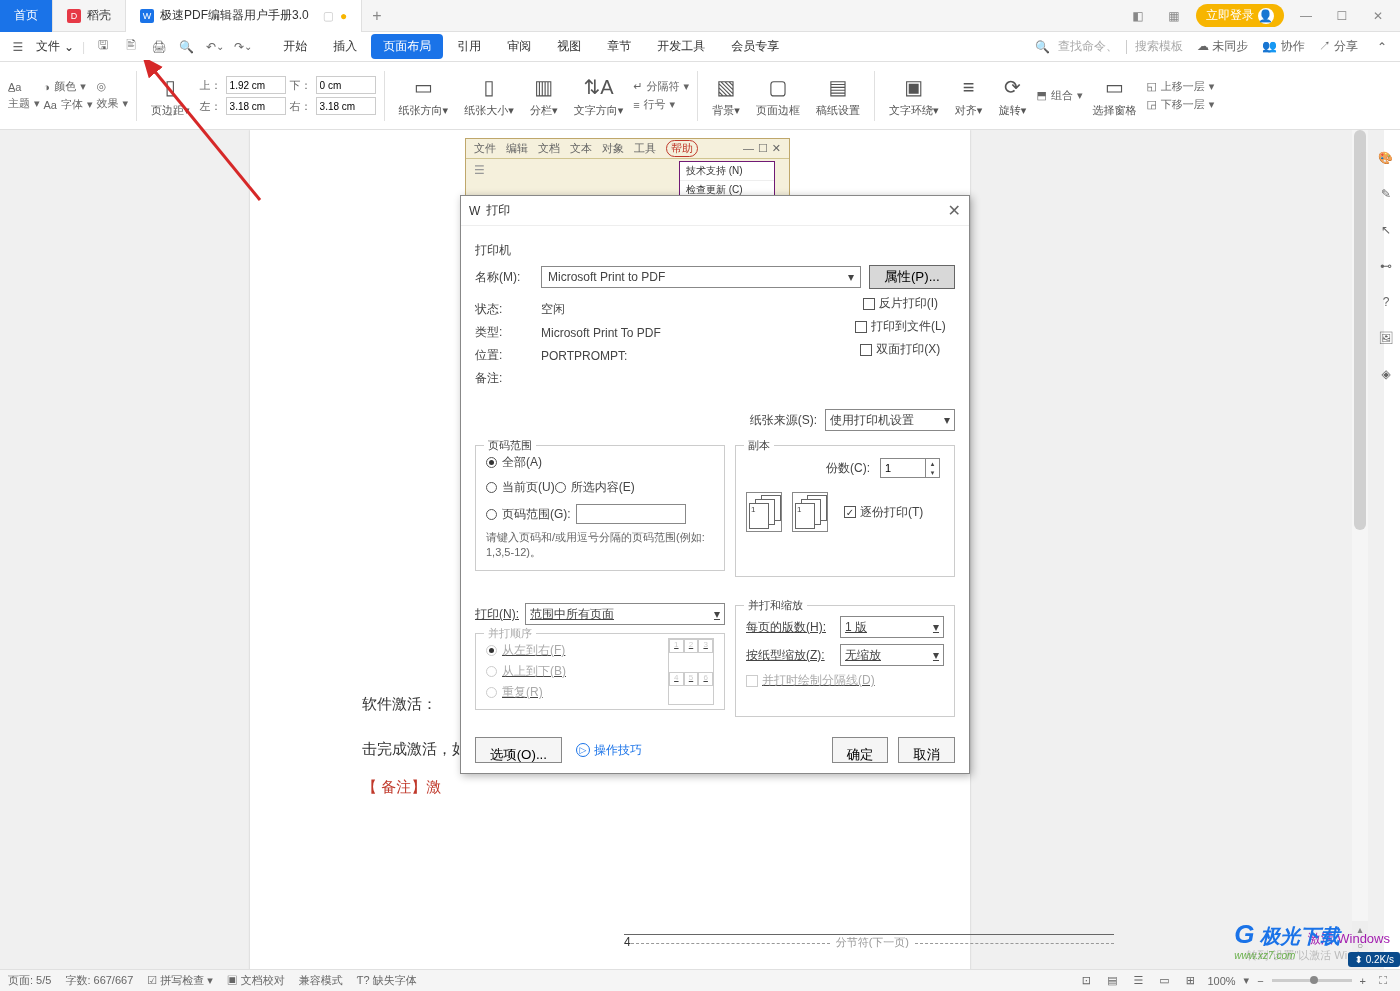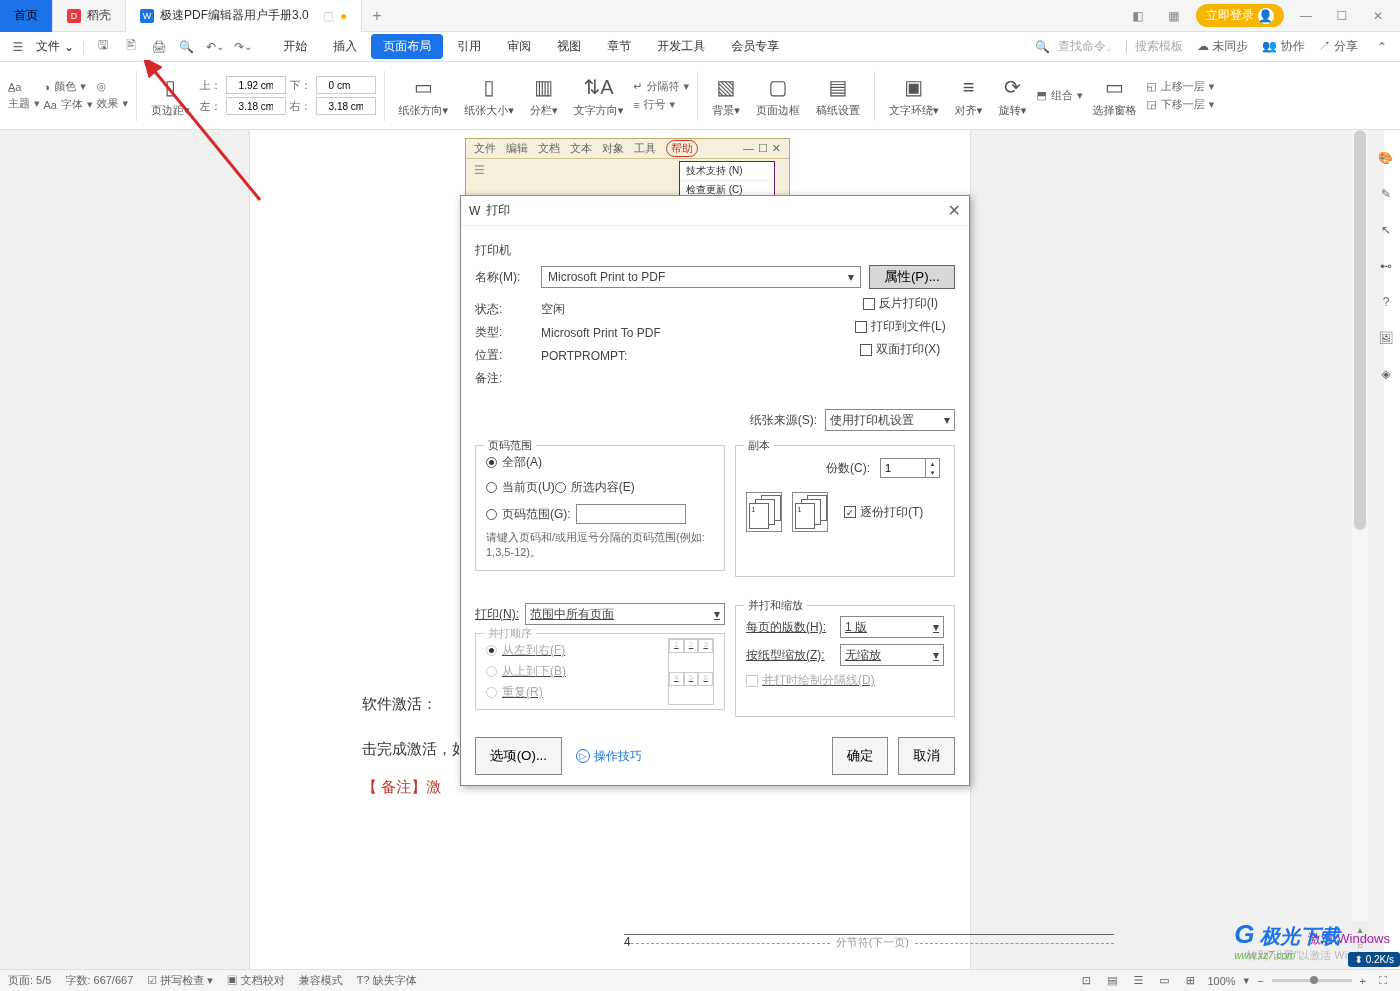--- a/index.html
+++ b/index.html
@@ -1,21 +1,21 @@
 <!DOCTYPE html>
 <html><head>
 <meta charset="utf-8">
 <style>
 * { margin: 0; padding: 0; box-sizing: border-box; font-family: "Microsoft YaHei", "Segoe UI", sans-serif; }
 body { background: #fff; width: 1400px; height: 991px; overflow: hidden; position: relative; font-size: 12px; color: #333; }
 
 
 .titlebar { height: 32px; display: flex; align-items: center; background: #f5f5f5; border-bottom: 1px solid #e0e0e0; }
 .tab { height: 32px; display: flex; align-items: center; padding: 0 14px; gap: 6px; border-right: 1px solid #e0e0e0; cursor: pointer; }
-.tab.home { background: #1a73e8; color: #000000; }
+.tab.home { background: #1a73e8; color: #ffffff; }
 .tab.doc { background: #fff; }
 .tab .w-icon { width: 14px; height: 14px; background: #1a73e8; color: #fff; display: inline-flex; align-items: center; justify-content: center; font-size: 9px; border-radius: 2px; }
 .tab .dk-icon { width: 14px; height: 14px; background: #e63946; color: #fff; display: inline-flex; align-items: center; justify-content: center; font-size: 9px; border-radius: 2px; }
 .tab-close { color: #999; font-size: 12px; }
 .tab-add { padding: 0 10px; color: #888; font-size: 16px; cursor: pointer; }
 .title-right { margin-left: auto; display: flex; align-items: center; gap: 8px; padding-right: 8px; }
 .win-btn { width: 28px; height: 28px; display: inline-flex; align-items: center; justify-content: center; color: #888; cursor: pointer; }
 .login-btn { background: #f7b500; color: #fff; padding: 3px 10px; border-radius: 12px; display: flex; align-items: center; gap: 4px; font-size: 12px; }
 .login-avatar { width: 16px; height: 16px; background: #fff; border-radius: 50%; display: inline-flex; align-items: center; justify-content: center; color: #f7b500; }
 
@@ -32,21 +32,21 @@
 .search-divider { width: 1px; height: 14px; background: #ccc; }
 
 
 .ribbon { height: 68px; display: flex; align-items: center; border-bottom: 1px solid #e0e0e0; padding: 0 8px; gap: 4px; }
 .ribbon-group { display: flex; flex-direction: column; align-items: center; padding: 0 6px; gap: 2px; }
 .ribbon-sep { width: 1px; height: 50px; background: #e0e0e0; margin: 0 4px; }
 .ribbon-stack { display: flex; flex-direction: column; gap: 3px; font-size: 11px; color: #666; }
 .ribbon-row { display: flex; align-items: center; gap: 4px; }
 .ribbon-big-icon { width: 28px; height: 28px; display: inline-flex; align-items: center; justify-content: center; color: #555; font-size: 20px; }
 .ribbon-label { font-size: 11px; color: #555; white-space: nowrap; }
-.spinner-input { width: 60px; height: 18px; border: 1px solid #ccc; font-size: 10px; padding: 0 12px; }
+.spinner-input { width: 60px; height: 18px; border: 1px solid #ccc; font-size: 10px; padding: 0 3px; }
 
 
 .doc-area { position: absolute; top: 130px; left: 0; right: 16px; bottom: 22px; background: #f0f0f0; overflow: hidden; }
 .paper { position: absolute; left: 250px; top: 0; width: 720px; height: 880px; background: #fff; box-shadow: 0 0 2px rgba(0,0,0,0.2); }
 .embedded-img { position: absolute; left: 215px; top: 8px; width: 325px; height: 60px; border: 1px solid #bfa76b; background: #f5f0dc; }
 .embedded-toolbar { height: 20px; display: flex; align-items: center; gap: 10px; padding: 0 8px; font-size: 11px; color: #666; border-bottom: 1px solid #d0c490; }
 .embedded-help { border: 1px solid #c0392b; border-radius: 10px; padding: 0 4px; color: #c0392b; }
 .embedded-winbtns { margin-left: auto; display: flex; gap: 4px; }
 .embedded-sub { position: absolute; right: 14px; top: 22px; width: 96px; background: #fff; border: 1px solid #701a75; font-size: 10px; }
 .embedded-sub div { padding: 2px 6px; }
@@ -107,21 +107,21 @@
 .copies-illust .pg.p2 { left: 8px; top: 6px; }
 .copies-illust .pg.p3 { left: 14px; top: 2px; }
 .label-r { margin-left: 6px; }
 .dlg-input-row { display: flex; align-items: center; gap: 6px; margin: 6px 0; }
 .dlg-select { height: 22px; border: 1px solid #888; padding: 0 4px; flex: 1; display: flex; justify-content: space-between; align-items: center; background: #fff; }
 .dlg-select.narrow { width: 130px; flex: none; }
 .disabled-section { color: #aaa; }
 .small-grid { width: 46px; display: grid; grid-template-columns: repeat(3, 1fr); border: 1px solid #ccc; }
 .small-grid div { border: 1px solid #ccc; height: 14px; font-size: 8px; text-align: center; color: #ccc; }
 .dialog-footer { display: flex; align-items: center; padding: 10px 14px; gap: 10px; }
-.footer-btn { height: 38px; padding: 8px 14px; border: 1px solid #888; background: #f5f5f5; cursor: pointer; }
+.footer-btn { height: 26px; padding: 8px 14px; border: 1px solid #888; background: #f5f5f5; cursor: pointer; }
 .footer-link { color: #1a73e8; margin-left: 4px; display: inline-flex; align-items: center; gap: 4px; }
 .info-circle { width: 14px; height: 14px; border: 1px solid #1a73e8; border-radius: 50%; display: inline-flex; align-items: center; justify-content: center; font-size: 9px; }
 
 
 .arrow-svg { position: absolute; pointer-events: none; }
 
 
 .watermark { position: absolute; right: 10px; bottom: 28px; text-align: right; color: #bbb; font-size: 13px; }
 .watermark .aw { color: #a21caf; }
 .logo-wm { position: absolute; right: 60px; bottom: 30px; font-style: italic; color: #1a73e8; font-weight: bold; font-size: 20px; }

